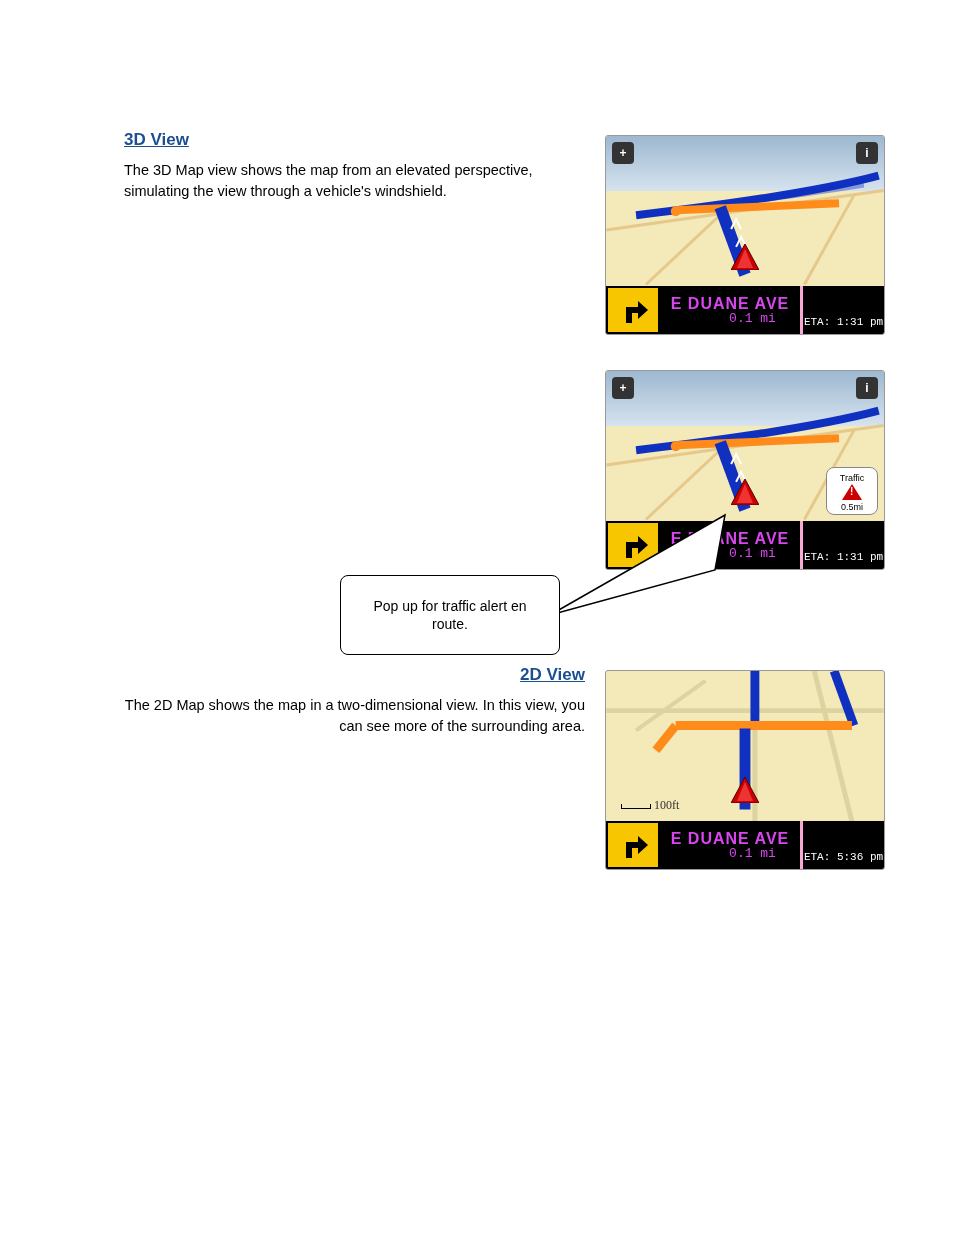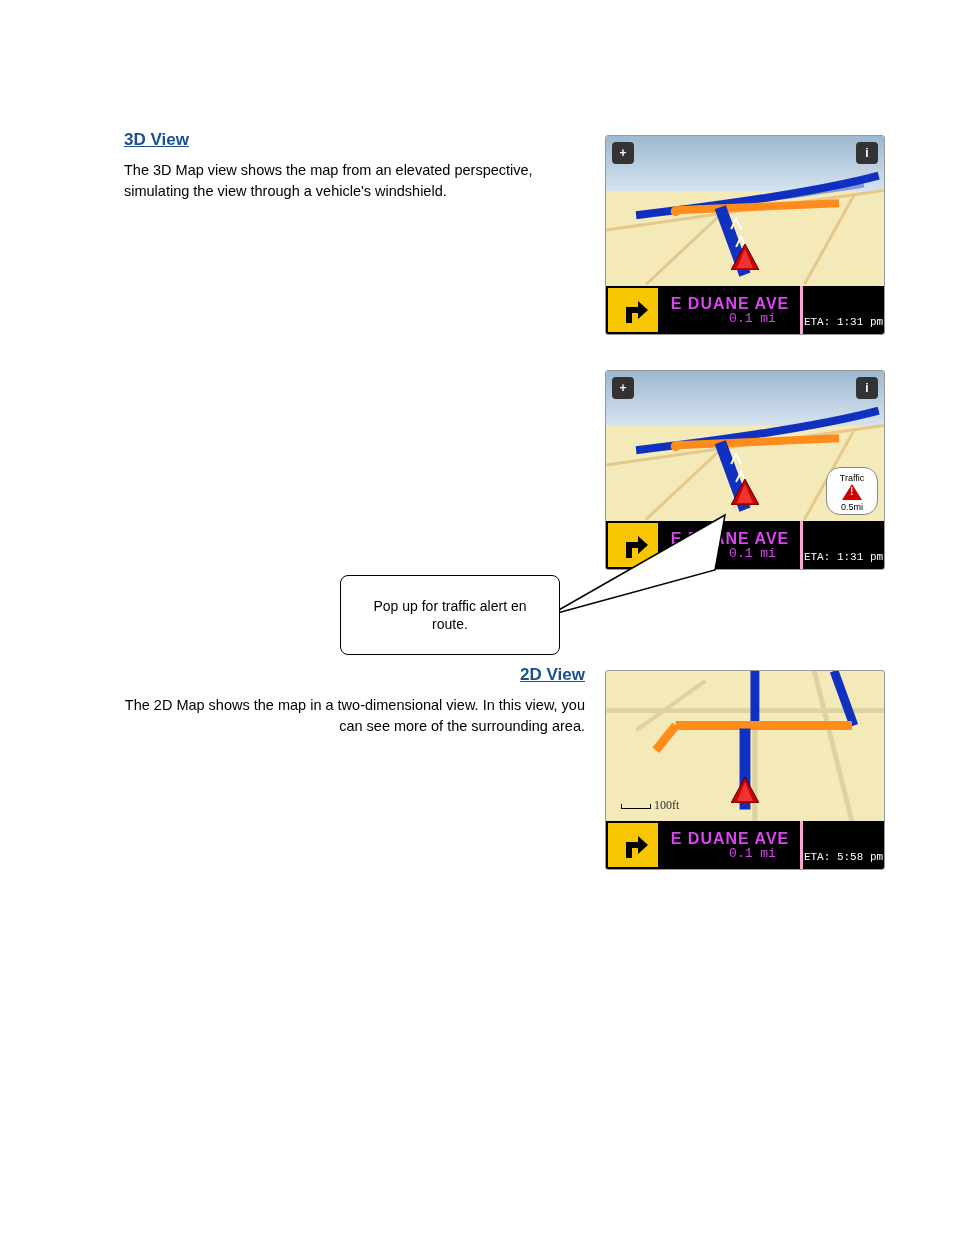--- a/index.html
+++ b/index.html
@@ -150,21 +150,21 @@
 
   
   .traffic-pop {
     position:absolute;
     right:6px;
     bottom:54px;
     width:52px;
     height:48px;
     background:#fff;
     border:1px solid #888;
-    border-radius:14px;
+    border-radius:8px;
     display:flex;
     flex-direction:column;
     align-items:center;
     justify-content:center;
     font-size:9px;
     padding-top:3px;
   }
   .traffic-pop .warn{
     width:0;height:0;
     border-left:10px solid transparent;
@@ -352,15 +352,15 @@
   <div class="status-bar">
     <div class="turn-box">
       <svg viewBox="0 0 34 34">
           <path d="M10 30 L10 14 L22 14 L22 8 L32 17 L22 26 L22 20 L16 20 L16 30 Z" fill="#000"></path>
         </svg>
     </div>
     <div class="status-mid">
       <div class="street">E DUANE AVE</div>
       <div class="dist">0.1 mi</div>
     </div>
-    <div class="eta-box">ETA: 5:58 pm</div>
+    <div class="eta-box">ETA: 5:36 pm</div>
   </div>
 </div>
 
 </body></html>

